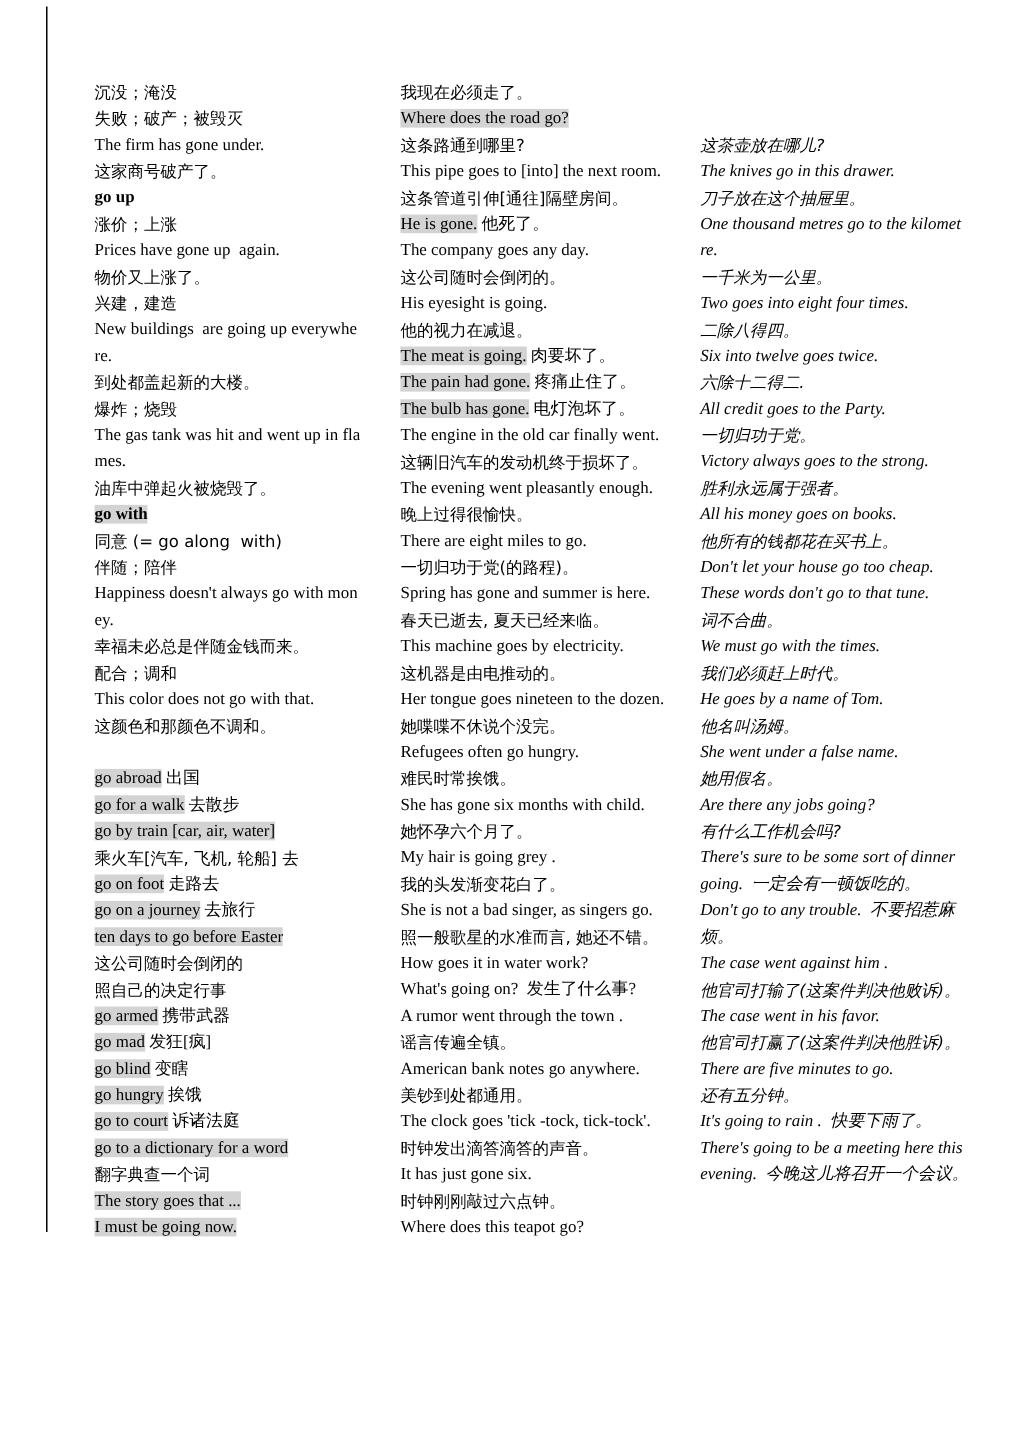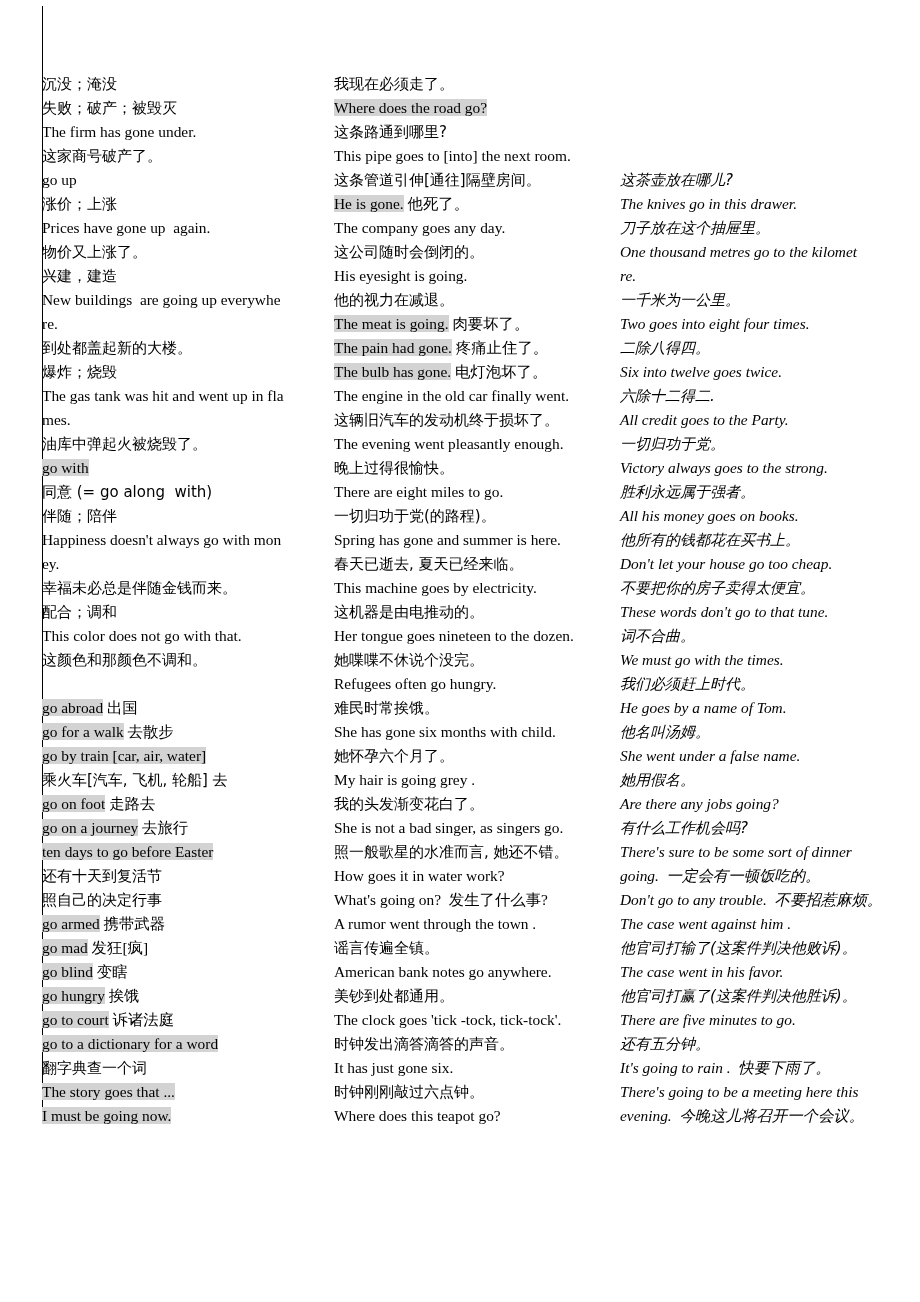--- a/index.html
+++ b/index.html
@@ -16,22 +16,23 @@
   }
   #page {
     position: relative;
     width: 920px;
     height: 1302px;
     box-sizing: border-box;
     padding: 72px 22px 0 42px;
   }
   #columns {
     display: flex;
-    align-items: flex-end;
+    align-items: center;
     gap: 0;
+    margin-left: 44px;
   }
   .col {
     box-sizing: border-box;
     position: relative;
   }
   .col-1 { width: 276px; padding-right: 12px; }
   .col-2 { width: 286px; padding-left: 16px; padding-right: 10px; }
   .col-3 { width: 292px; padding-left: 16px; font-style: italic; }
 
   
@@ -53,21 +54,21 @@
   .zh {
     font-family: "DejaVu Sans", "Liberation Sans", sans-serif;
     font-size: 15px;
     line-height: 24px;
   }
   .en {
     font-family: "Liberation Serif", "DejaVu Serif", serif;
     font-size: 15.4px;
     line-height: 24px;
   }
-  .bold { font-weight: normal; }
+  .bold { font-weight: bold; }
   .hl {
     background: #d3d3d3;
     box-decoration-break: clone;
     -webkit-box-decoration-break: clone;
   }
   .spacer { height: 24px; }
   .seg { }
 </style>
 </head>
 <body>
@@ -104,21 +105,21 @@
         <div class="line en"><span class="seg">This color does not go with that.</span></div>
         <div class="line zh"><span class="seg">这颜色和那颜色不调和。</span></div>
         <div class="spacer"></div>
         <div class="line en"><span class="seg hl">go abroad</span><span class="seg"> 出国</span></div>
         <div class="line en"><span class="seg hl">go for a walk</span><span class="seg"> 去散步</span></div>
         <div class="line en"><span class="seg hl">go by train [car, air, water]</span></div>
         <div class="line zh"><span class="seg">乘火车[汽车, 飞机, 轮船] 去</span></div>
         <div class="line en"><span class="seg hl">go on foot</span><span class="seg"> 走路去</span></div>
         <div class="line en"><span class="seg hl">go on a journey</span><span class="seg"> 去旅行</span></div>
         <div class="line en"><span class="seg hl">ten days to go before Easter</span></div>
-        <div class="line zh"><span class="seg">还有十天到复活节</span></div>
+        <div class="line zh"><span class="seg">这公司随时会倒闭的</span></div>
         <div class="line zh"><span class="seg">照自己的决定行事</span></div>
         <div class="line en"><span class="seg hl">go armed</span><span class="seg"> 携带武器</span></div>
         <div class="line en"><span class="seg hl">go mad</span><span class="seg"> 发狂[疯]</span></div>
         <div class="line en"><span class="seg hl">go blind</span><span class="seg"> 变瞎</span></div>
         <div class="line en"><span class="seg hl">go hungry</span><span class="seg"> 挨饿</span></div>
         <div class="line en"><span class="seg hl">go to court</span><span class="seg"> 诉诸法庭</span></div>
         <div class="line en"><span class="seg hl">go to a dictionary for a word</span></div>
         <div class="line zh"><span class="seg">翻字典查一个词</span></div>
         <div class="line en"><span class="seg hl">The story goes that ...</span></div>
         <div class="line en"><span class="seg hl">I must be going now.</span></div>
@@ -180,21 +181,20 @@
         <div class="line zh"><span class="seg">二除八得四。</span></div>
         <div class="line en"><span class="seg">Six into twelve goes twice.</span></div>
         <div class="line zh"><span class="seg">六除十二得二.</span></div>
         <div class="line en"><span class="seg">All credit goes to the Party.</span></div>
         <div class="line zh"><span class="seg">一切归功于党。</span></div>
         <div class="line en"><span class="seg">Victory always goes to the strong.</span></div>
         <div class="line zh"><span class="seg">胜利永远属于强者。</span></div>
         <div class="line en"><span class="seg">All his money goes on books.</span></div>
         <div class="line zh"><span class="seg">他所有的钱都花在买书上。</span></div>
         <div class="line en"><span class="seg">Don't let your house go too cheap.</span></div>
-        <div class="line zh"><span class="seg">不要把你的房子卖得太便宜。</span></div>
         <div class="line en"><span class="seg">These words don't go to that tune.</span></div>
         <div class="line zh"><span class="seg">词不合曲。</span></div>
         <div class="line en"><span class="seg">We must go with the times.</span></div>
         <div class="line zh"><span class="seg">我们必须赶上时代。</span></div>
         <div class="line en"><span class="seg">He goes by a name of Tom.</span></div>
         <div class="line zh"><span class="seg">他名叫汤姆。</span></div>
         <div class="line en"><span class="seg">She went under a false name.</span></div>
         <div class="line zh"><span class="seg">她用假名。</span></div>
         <div class="line en"><span class="seg">Are there any jobs going?</span></div>
         <div class="line zh"><span class="seg">有什么工作机会吗?</span></div>

